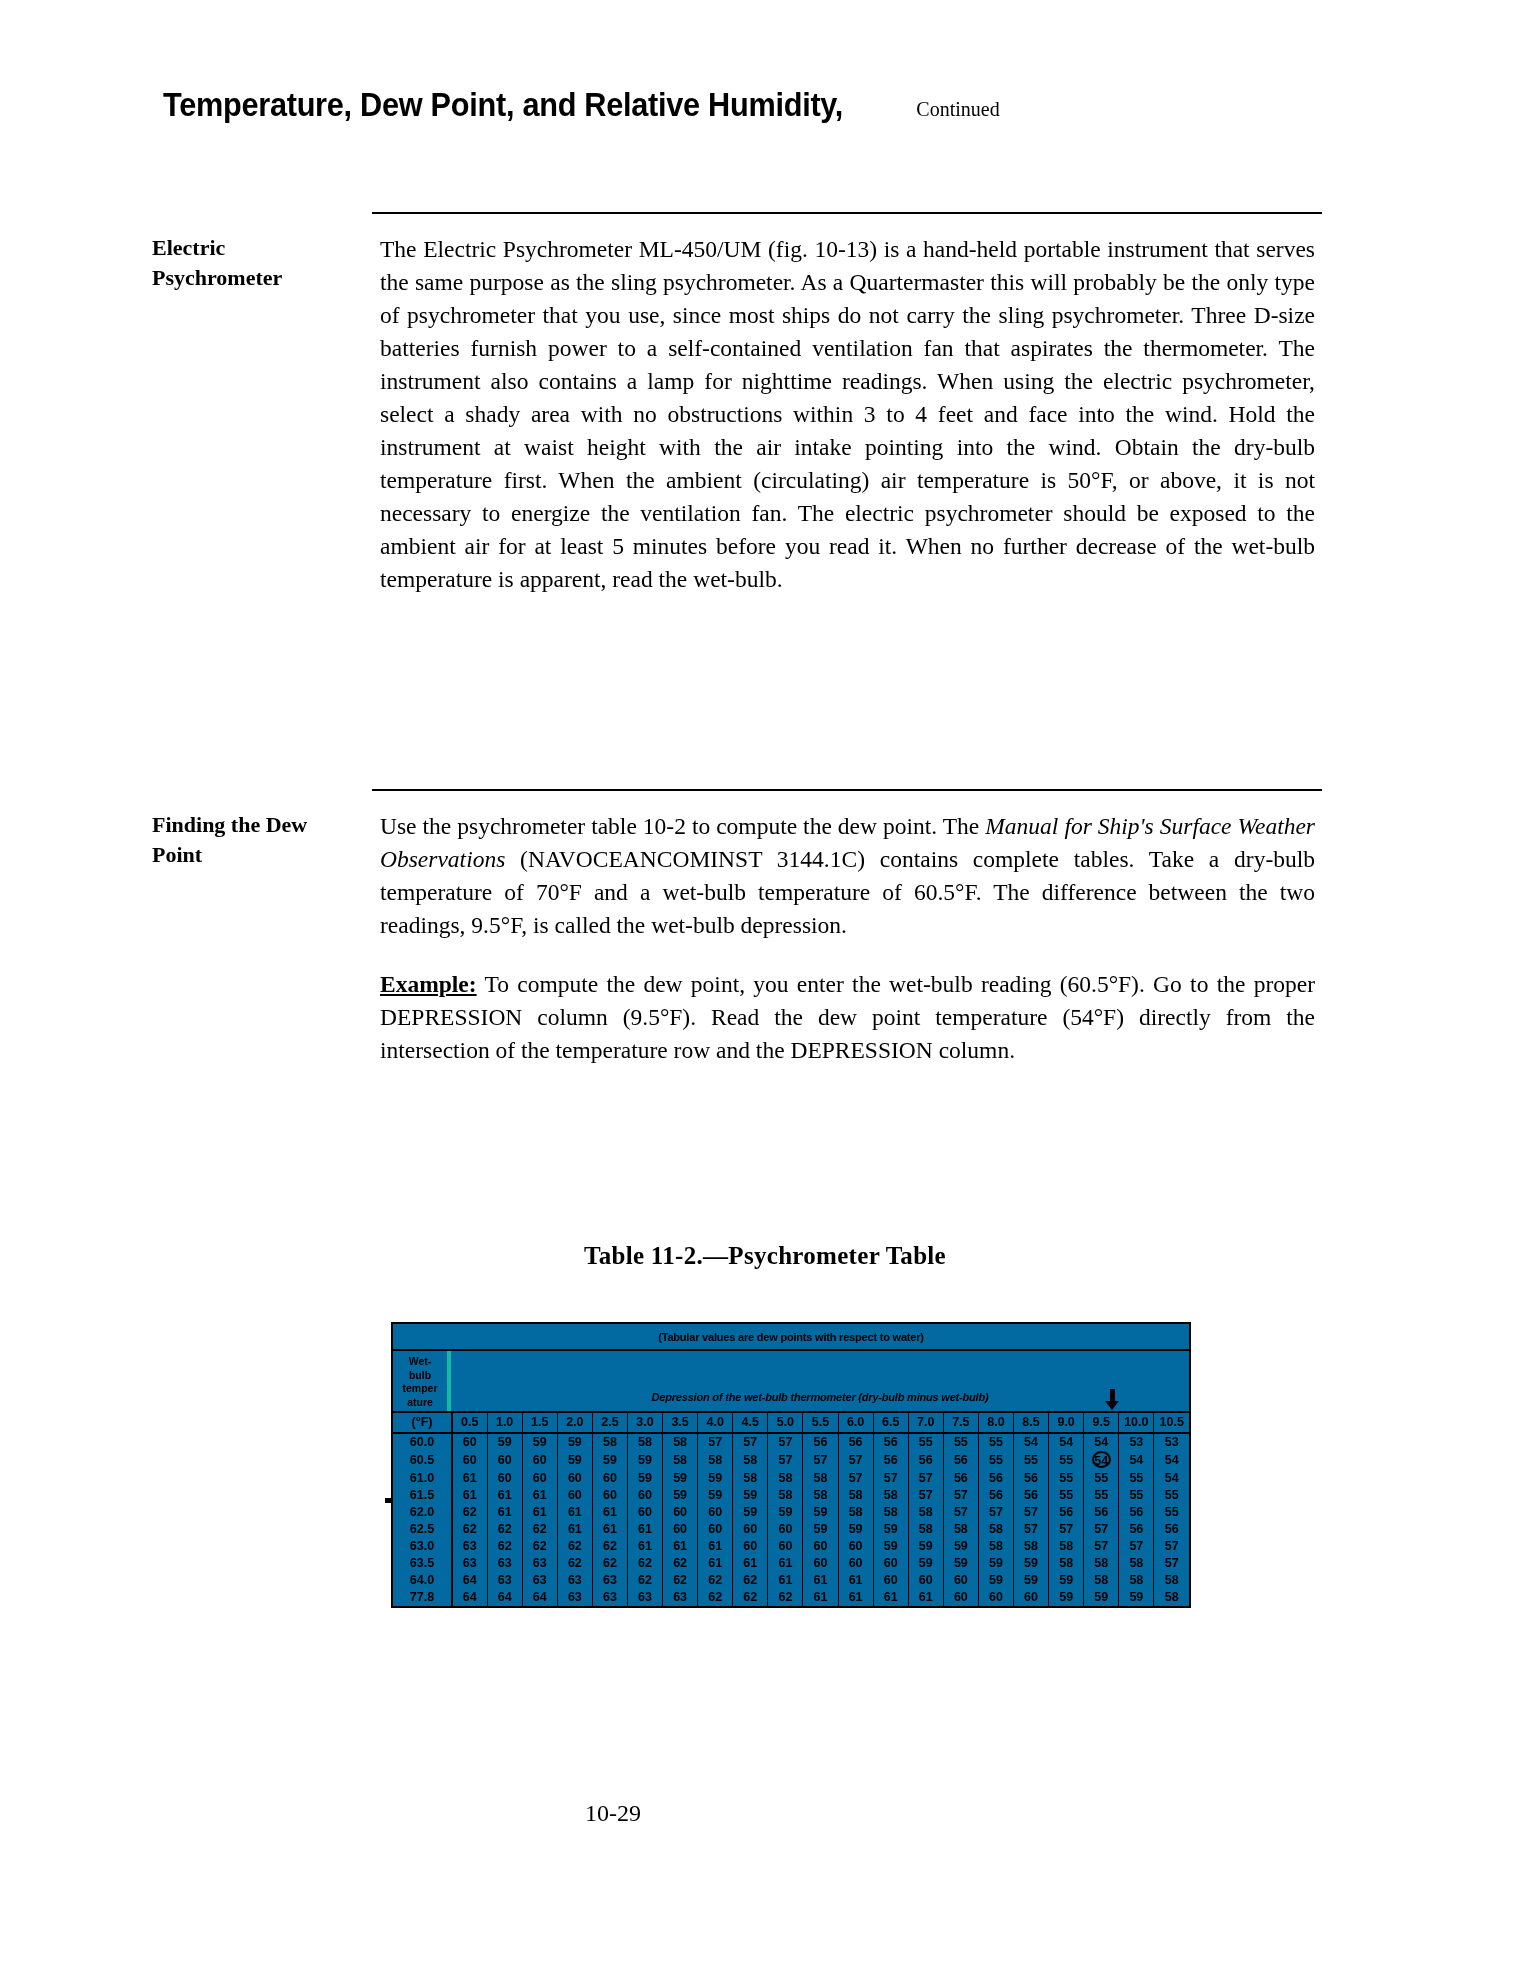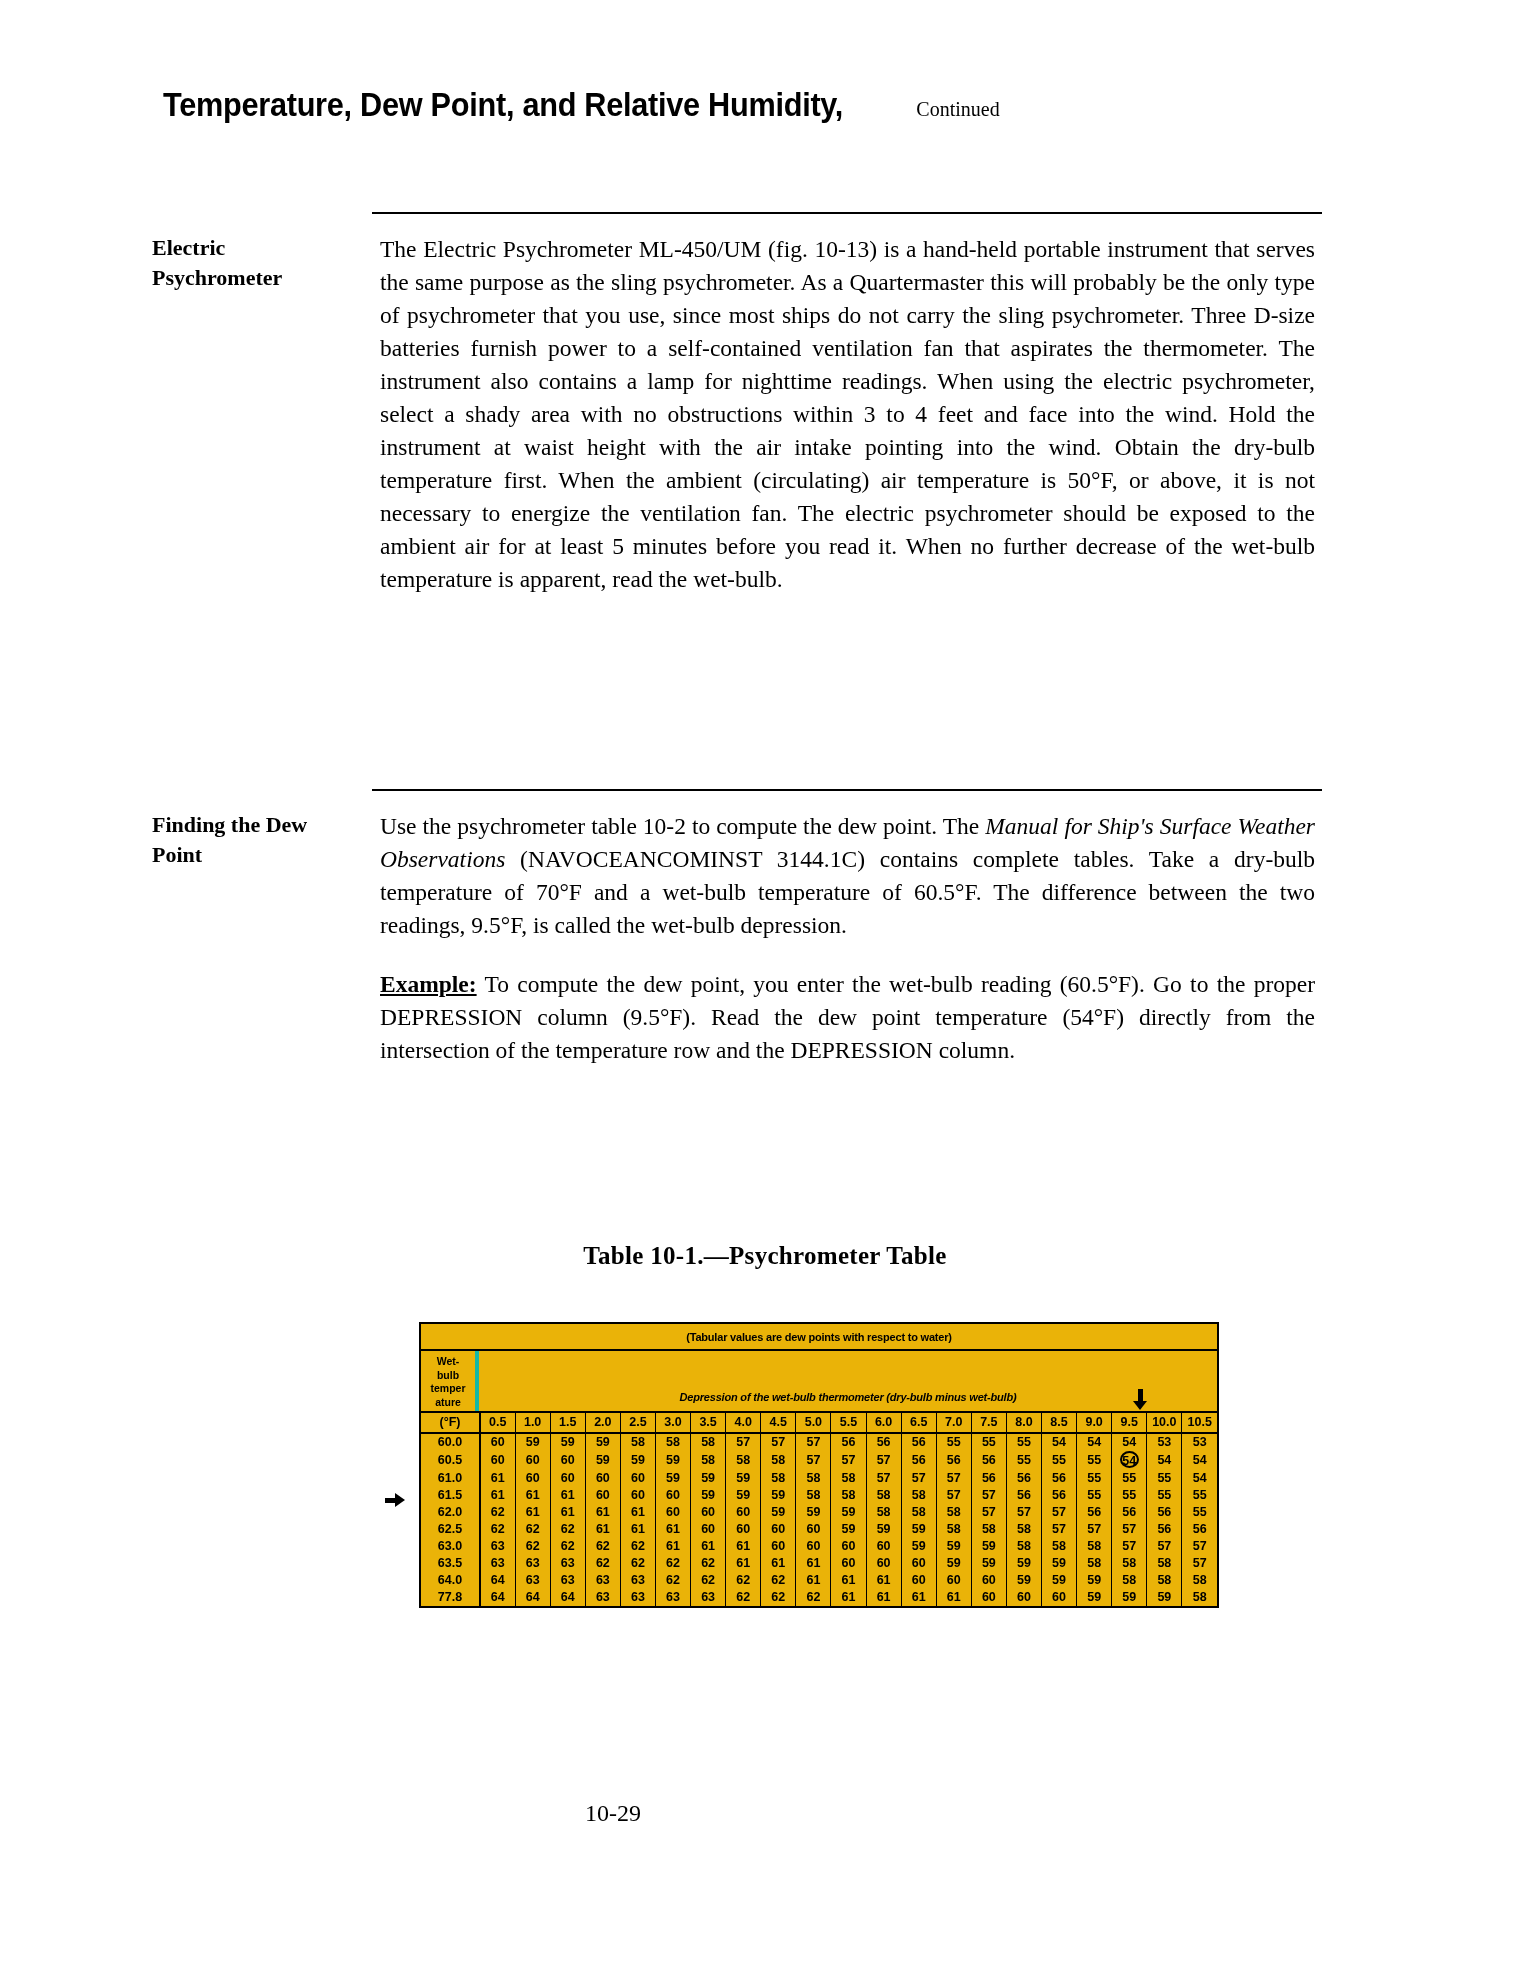--- a/index.html
+++ b/index.html
@@ -86,25 +86,25 @@
     width: 1530px;
     text-align: center;
     font-weight: bold;
     font-size: 25px;
     letter-spacing: 0.3px;
   }
 
   
   .psy-figure {
     position: absolute;
-    left: 419px;
+    left: 391px;
     top: 1322px;
     width: 800px;
     border: 2px solid #000;
-    background: #eab308;
+    background: #0369a1;
     font-family: "Liberation Sans", "DejaVu Sans", sans-serif;
     box-sizing: border-box;
   }
   .psy-title-row {
     border-bottom: 2px solid #000;
     text-align: center;
     font-size: 11px;
     font-weight: bold;
     padding: 7px 0 6px;
     letter-spacing: -0.2px;
@@ -267,21 +267,21 @@
   <div class="block-label" style="top:810px;">
     <div>Finding the Dew</div>
     <div>Point</div>
   </div>
 
   <div class="body-col" style="top:810px;">
     <p><span>Use the psychrometer table 10-2 to compute the dew point. The </span><span class="ital">Manual for Ship's Surface Weather Observations</span><span> (NAVOCEANCOMINST 3144.1C) contains complete tables. Take a dry-bulb temperature of 70°F and a wet-bulb temperature of 60.5°F. The difference between the two readings, 9.5°F, is called the wet-bulb depression.</span></p>
     <p><span class="uline-bold">Example:</span><span> To compute the dew point, you enter the wet-bulb reading (60.5°F). Go to the proper DEPRESSION column (9.5°F). Read the dew point temperature (54°F) directly from the intersection of the temperature row and the DEPRESSION column.</span></p>
   </div>
 
-  <div class="table-caption">Table  10-1.—Psychrometer  Table</div>
+  <div class="table-caption">Table  11-2.—Psychrometer  Table</div>
 
   <div class="row-marker"></div>
 
   <div class="psy-figure">
 
     <div class="psy-title-row">(Tabular values are dew points with respect to water)</div>
 
     <div class="psy-mid">
       <div class="psy-wetbulb-head">
         <div>Wet-</div>

